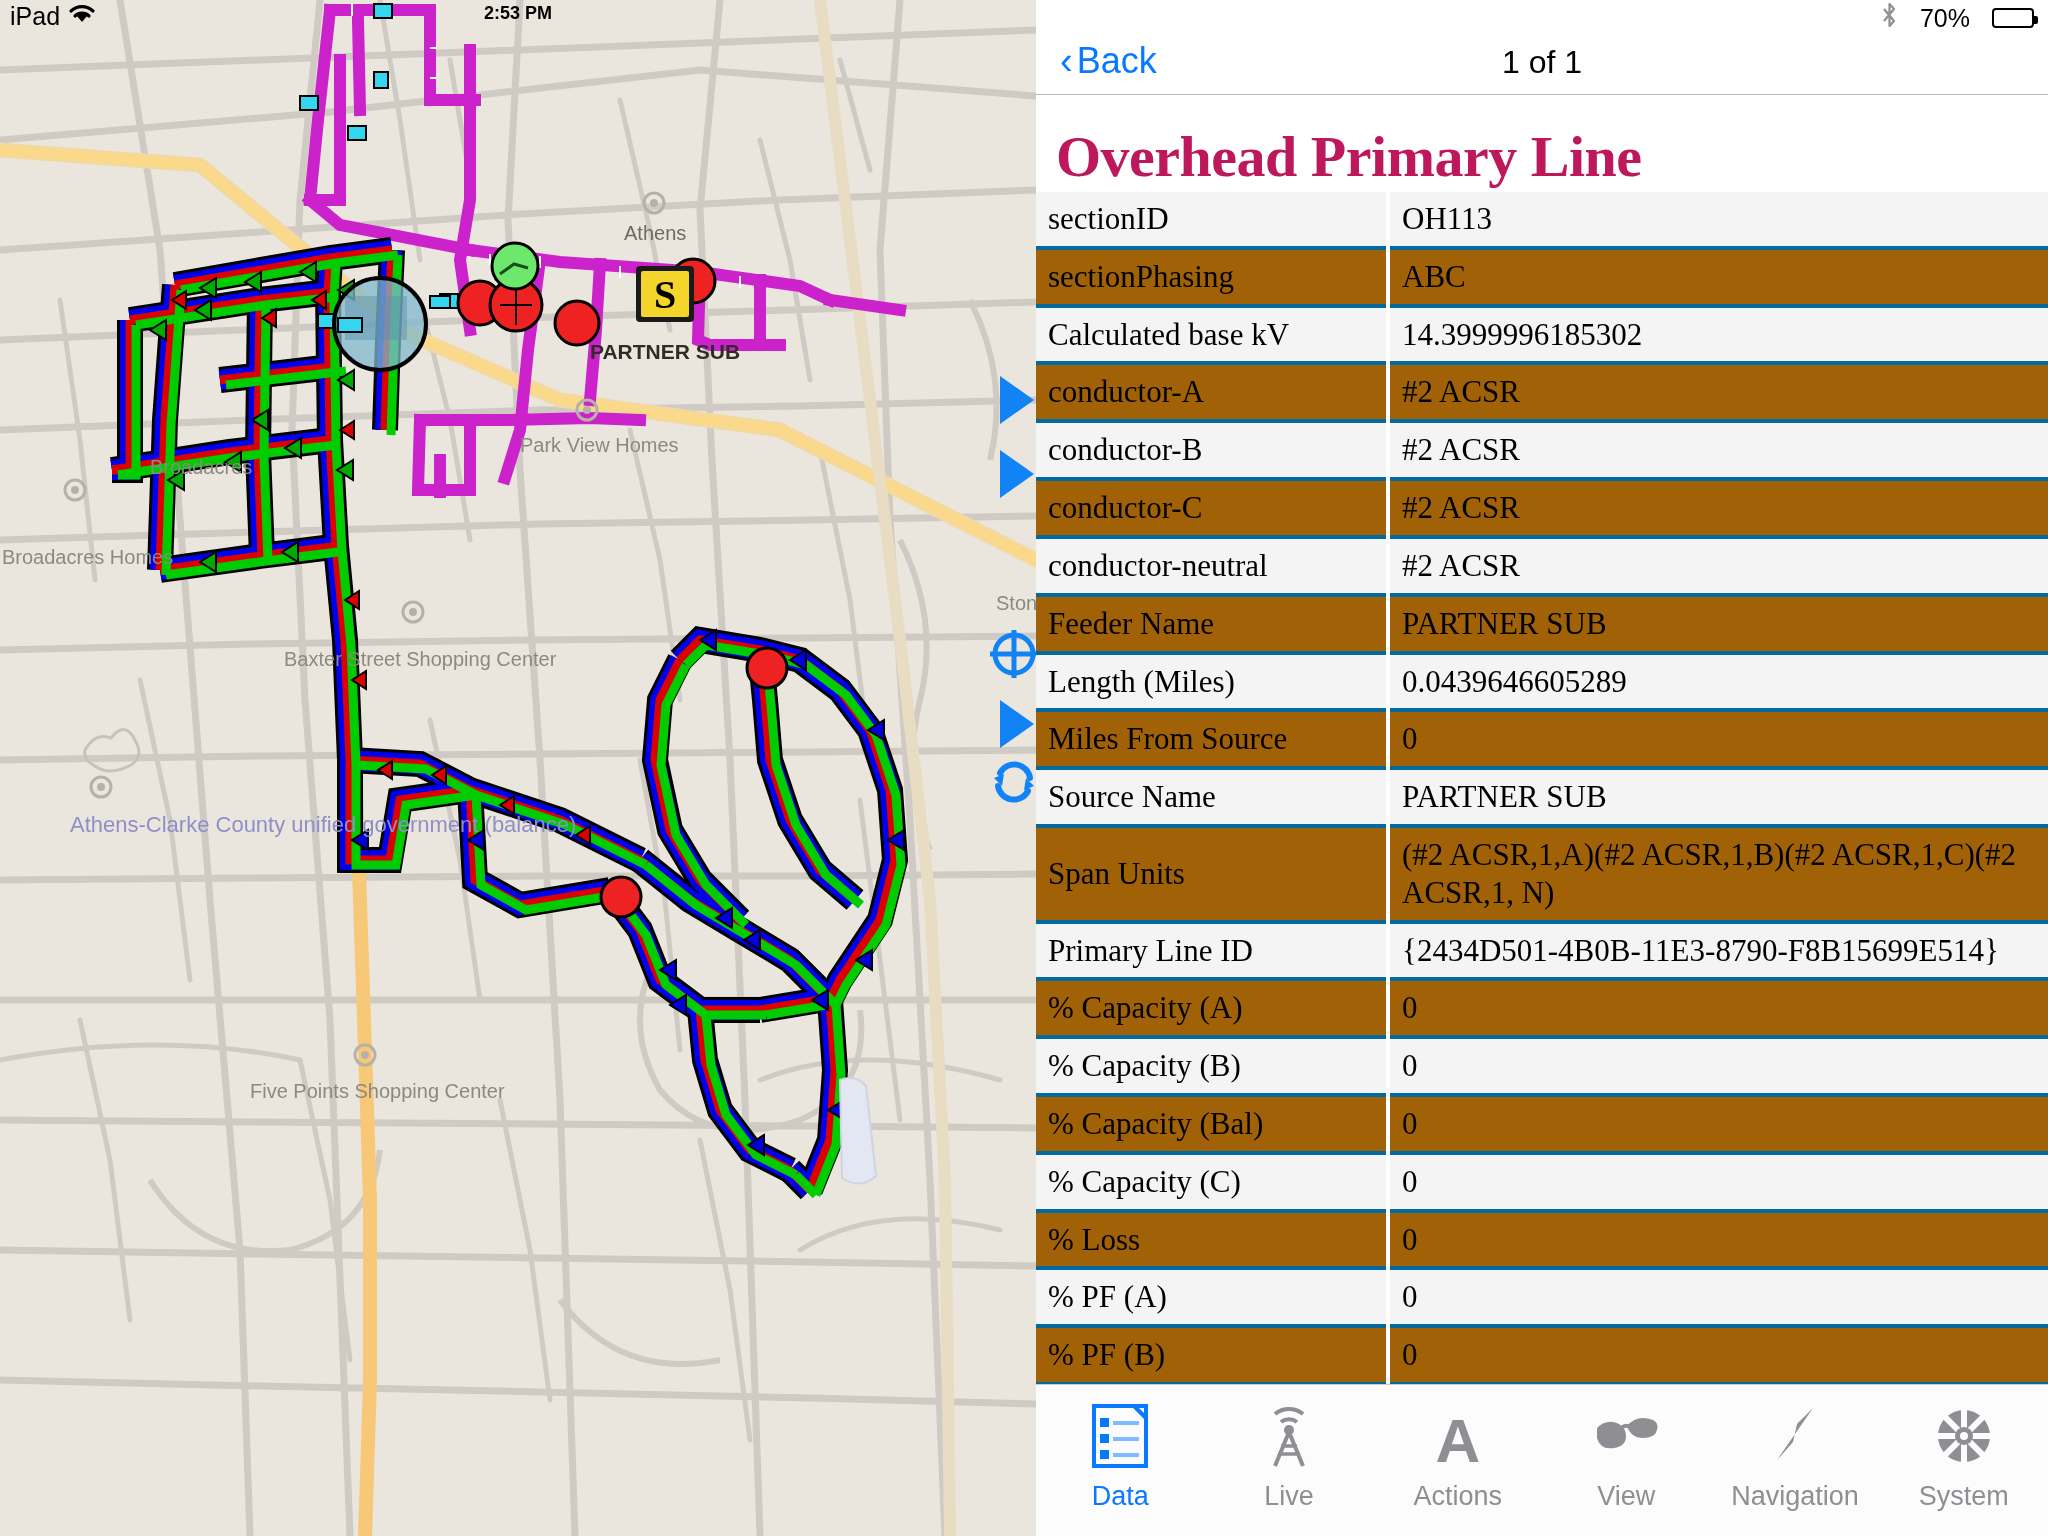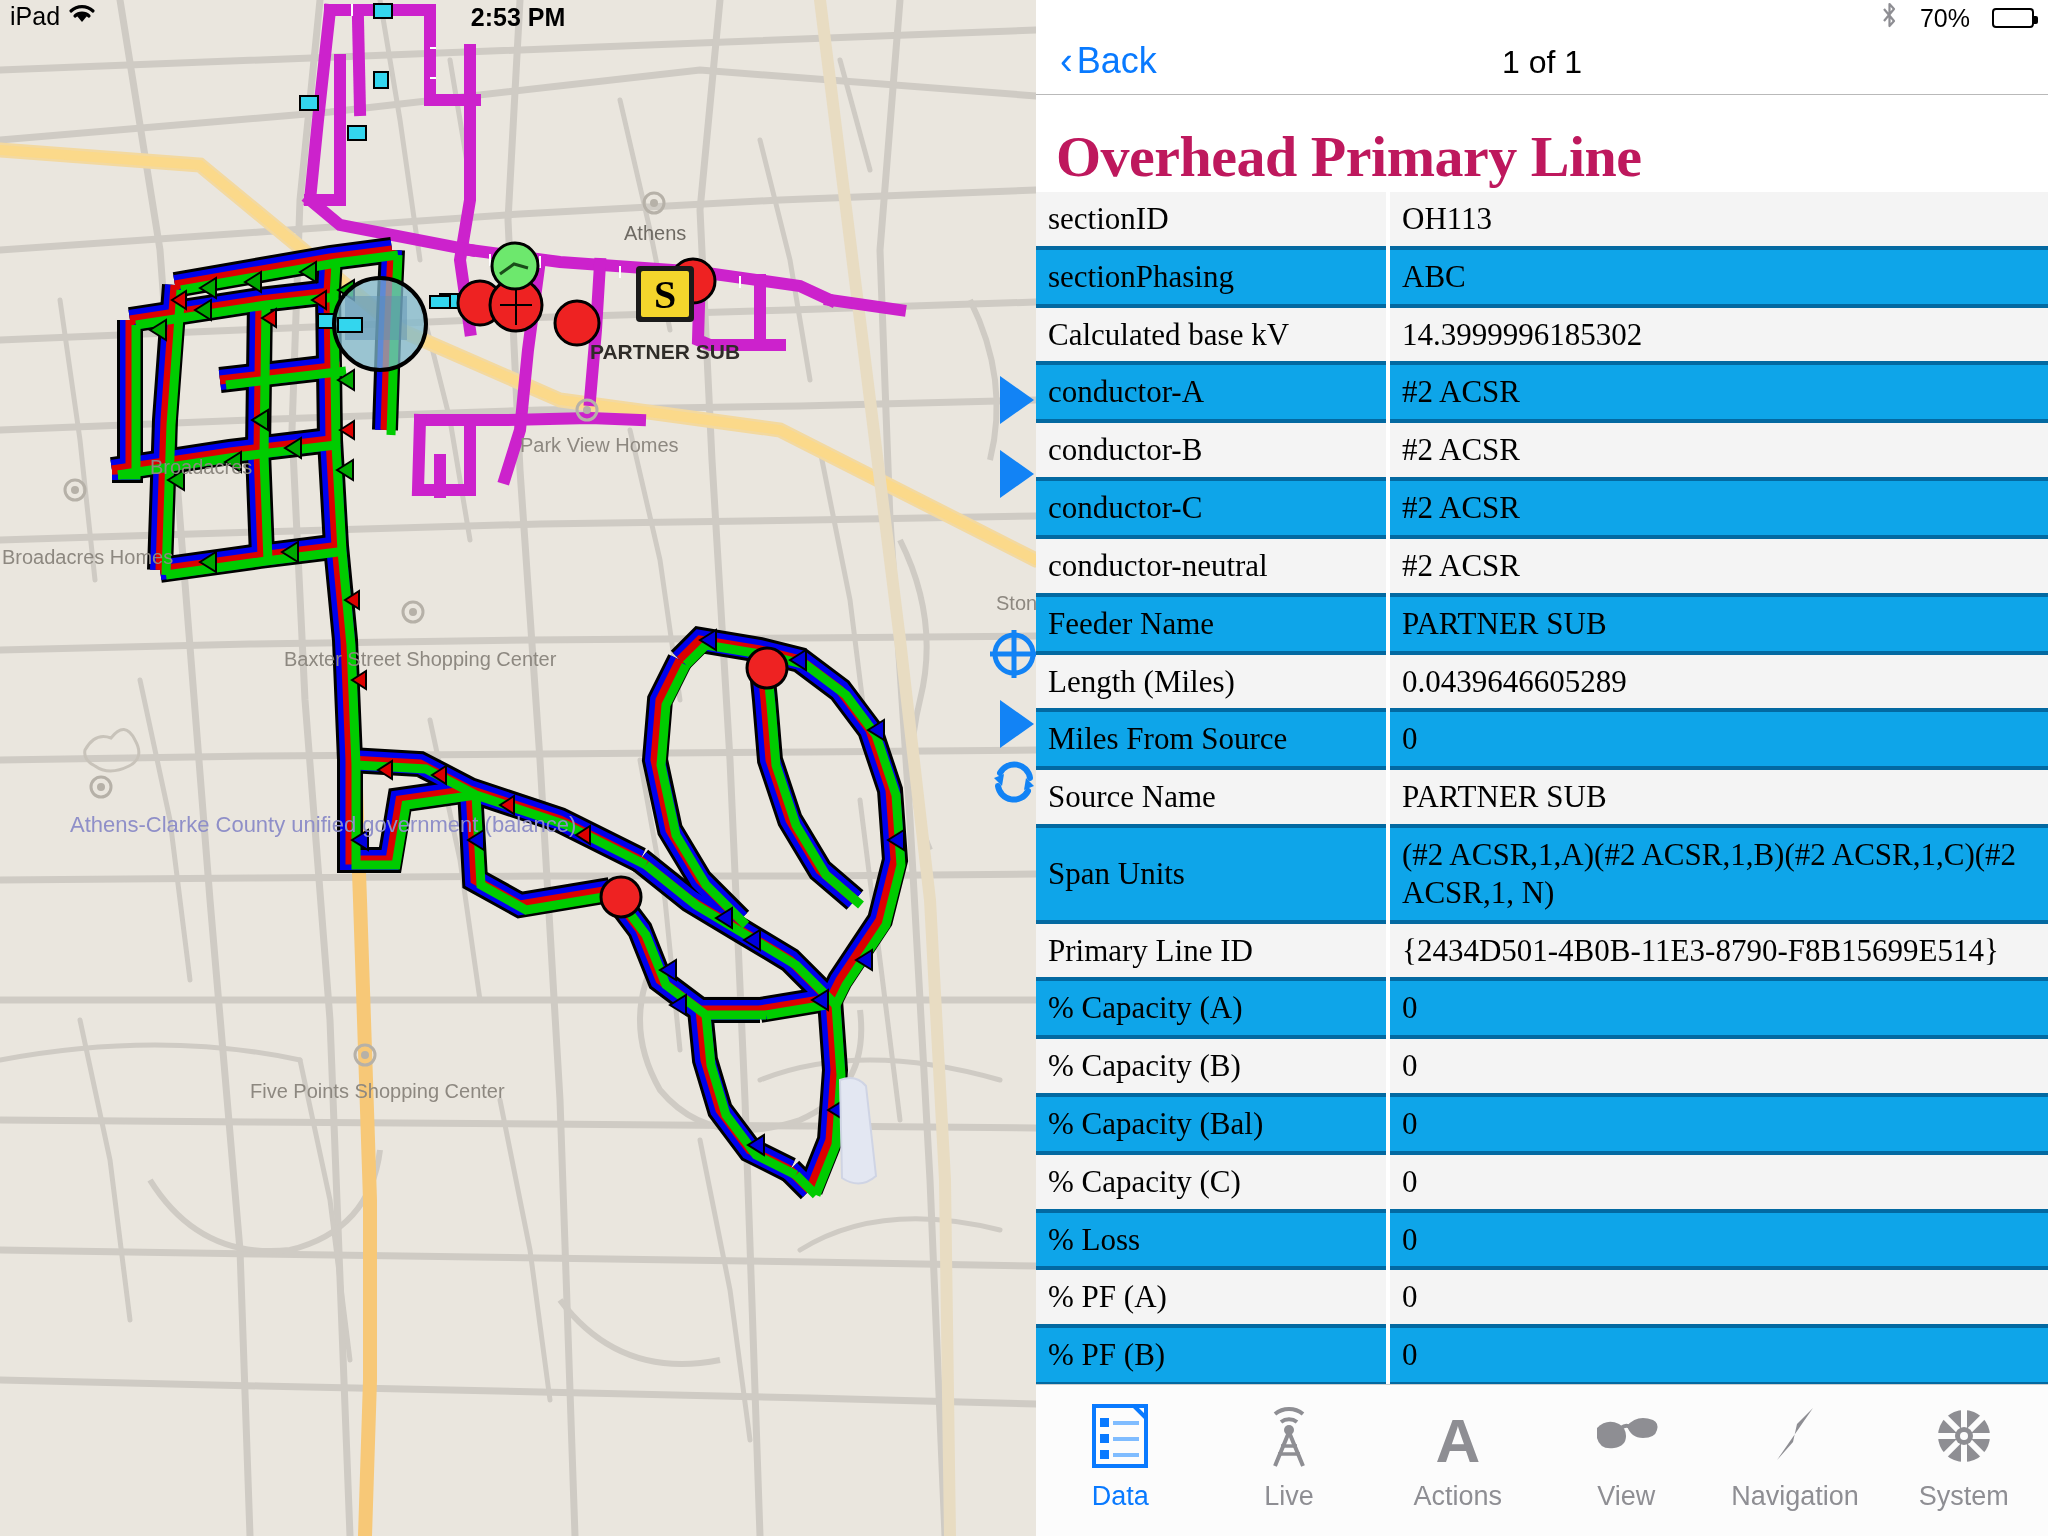--- a/index.html
+++ b/index.html
@@ -40,21 +40,21 @@
     pointer-events: none;
     padding-left: 38px;
   }
   #sb-left {
     position: absolute; left: 10px; top: 2px;
     display: flex; align-items: center; gap: 8px;
     font-size: 25px; color: #000;
   }
   #sb-center {
     position: absolute; left: 0; top: 3px; width: 1036px;
-    text-align: center; font-size: 25px; font-weight: 600; color: #000;
+    text-align: center; font-size: 18px; font-weight: 600; color: #000;
   }
   #sb-right {
     position: absolute; right: 14px; top: 2px;
     display: flex; align-items: center; gap: 22px;
     font-size: 25px; color: #000;
   }
   .batt-body {
     width: 42px; height: 20px; border: 2px solid #000; border-radius: 4px;
     position: relative; display: inline-block; padding: 2px;
   }
@@ -123,21 +123,21 @@
     table-layout: fixed;
   }
   table.detail td {
     padding: 8px 0 8px 12px;
     vertical-align: middle;
     line-height: 1.22;
   }
   table.detail td.k { width: 352px; }
   table.detail td.v { width: 660px; }
   table.detail tr.odd td { background: #f4f4f4; }
-  table.detail tr.even td { background: #0ea5e9; margin-left: 28px; }
+  table.detail tr.even td { background: #a16207; margin-left: 28px; }
   table.detail tr td.k { border-right: 4px solid #fff; }
   table.detail tr { border-bottom: 4px solid #0369a1; }
 
   
   #tabbar {
     position: absolute; left: 0; bottom: 0;
     width: 1012px; height: 152px;
     background: #fcfcfc;
     border-top: 1px solid #cdcdcd;
     display: flex;

